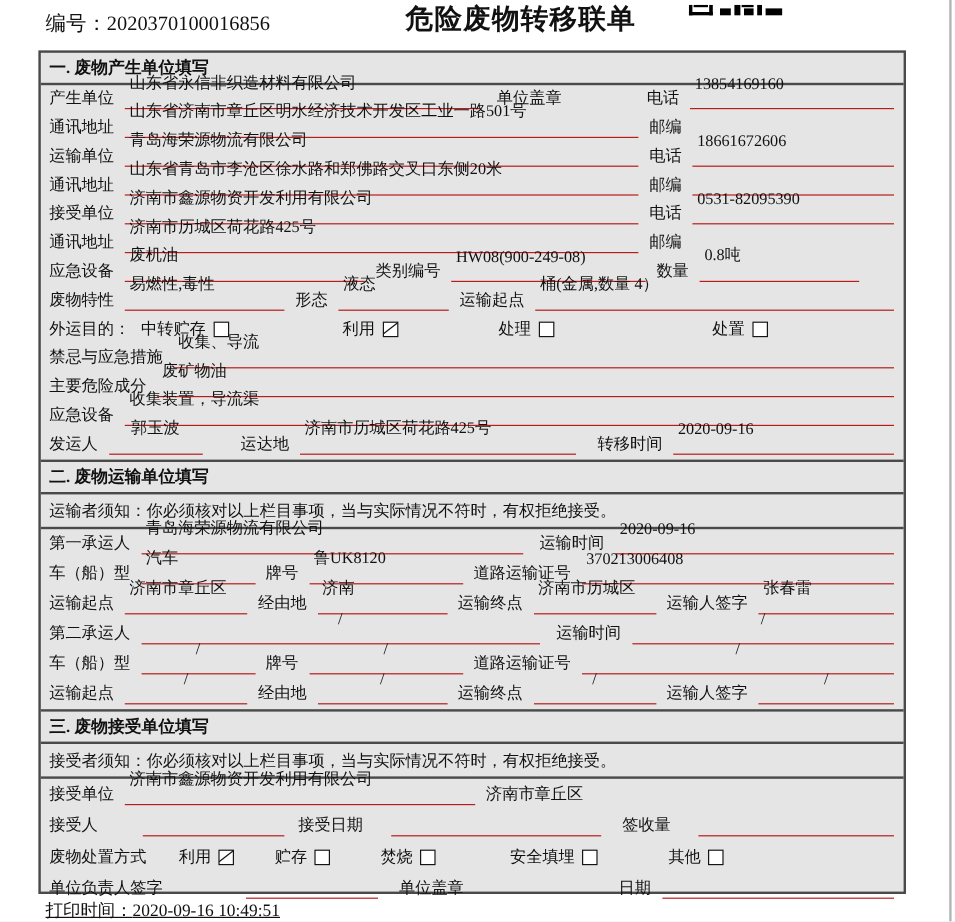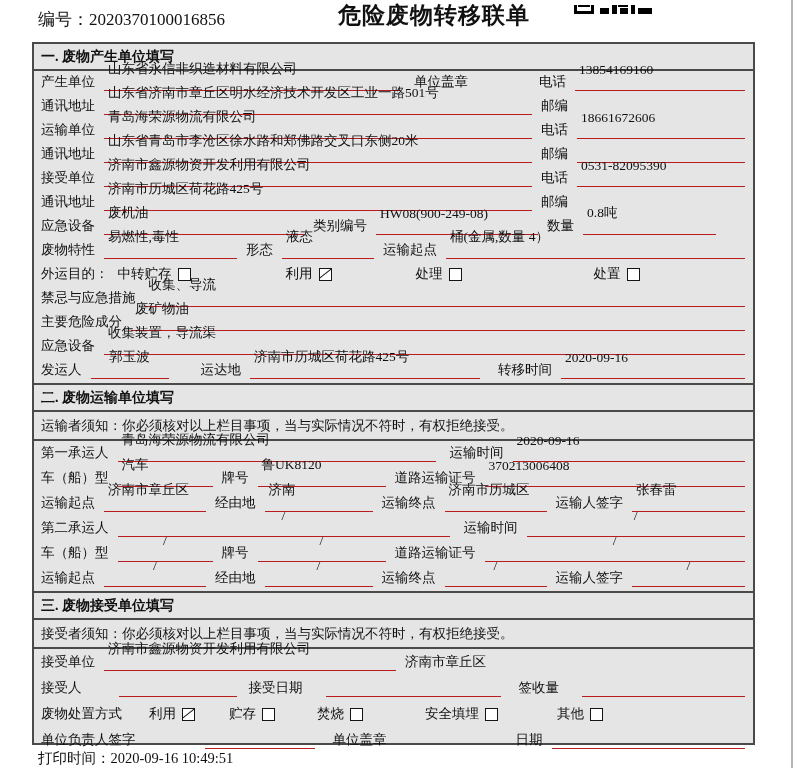--- a/index.html
+++ b/index.html
@@ -32,21 +32,21 @@
   .Lm{white-space:nowrap;margin:0 9px;flex:none;text-align:center;}
   .V{border-bottom:1px solid #b91c1c;padding:12px 4px;min-height:17px;
     box-sizing:border-box;overflow:hidden;flex:none;display:inline-block;}
   .fill{flex:1 1 auto;}
   .ctr{text-align:center;}
   .cb{display:inline-block;width:11px;height:11px;border:1.3px solid #151515;
     position:relative;margin:0 0 2px 6px;flex:none;background:#fff;}
   .cb.checked::after{content:"";position:absolute;left:-2px;top:4px;width:15px;height:0;
     border-top:1.6px solid #151515;transform:rotate(-38deg);}
   .opt{display:flex;align-items:flex-end;}
-  .print-line{position:absolute;left:38px;top:749px;font-size:14.5px;white-space:nowrap;}
+  .print-line{position:absolute;left:38px;top:749px;font-size:14.5px;white-space:nowrap;text-decoration:underline;}
 </style>
 </head>
 <body>
 
 <div class="page-edge"></div>
 
 <div class="serial"><span>编号：</span><span>2020370100016856</span></div>
 
 <div class="doc-title">危险废物转移联单</div>
 

